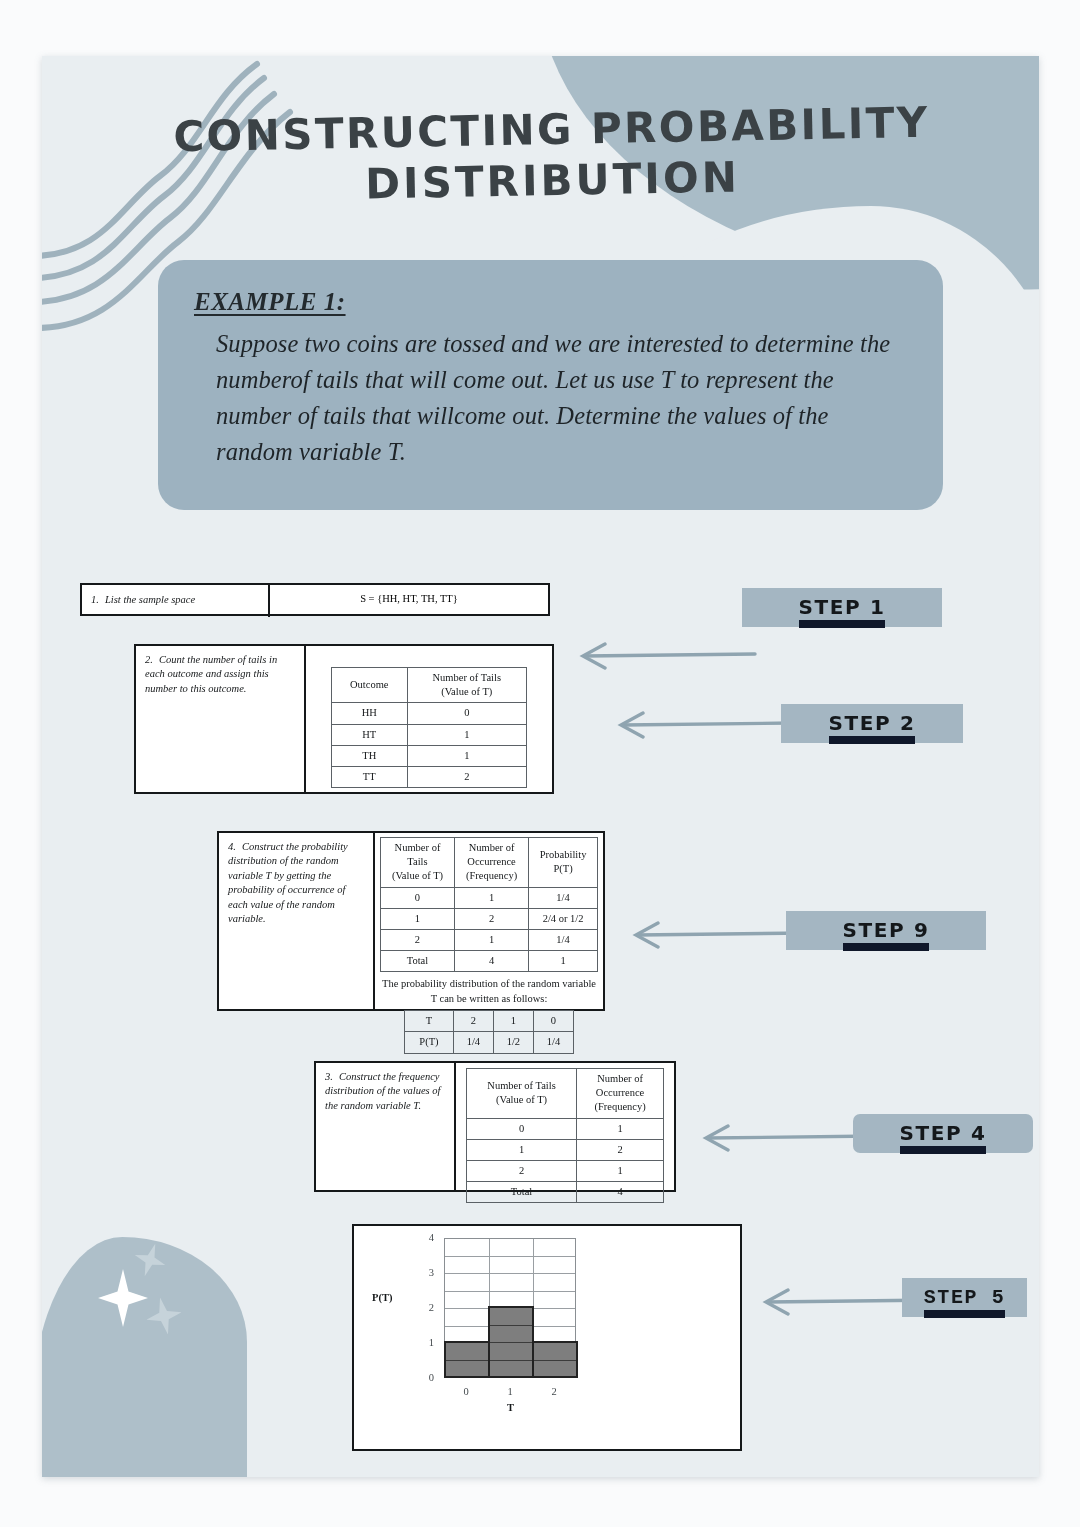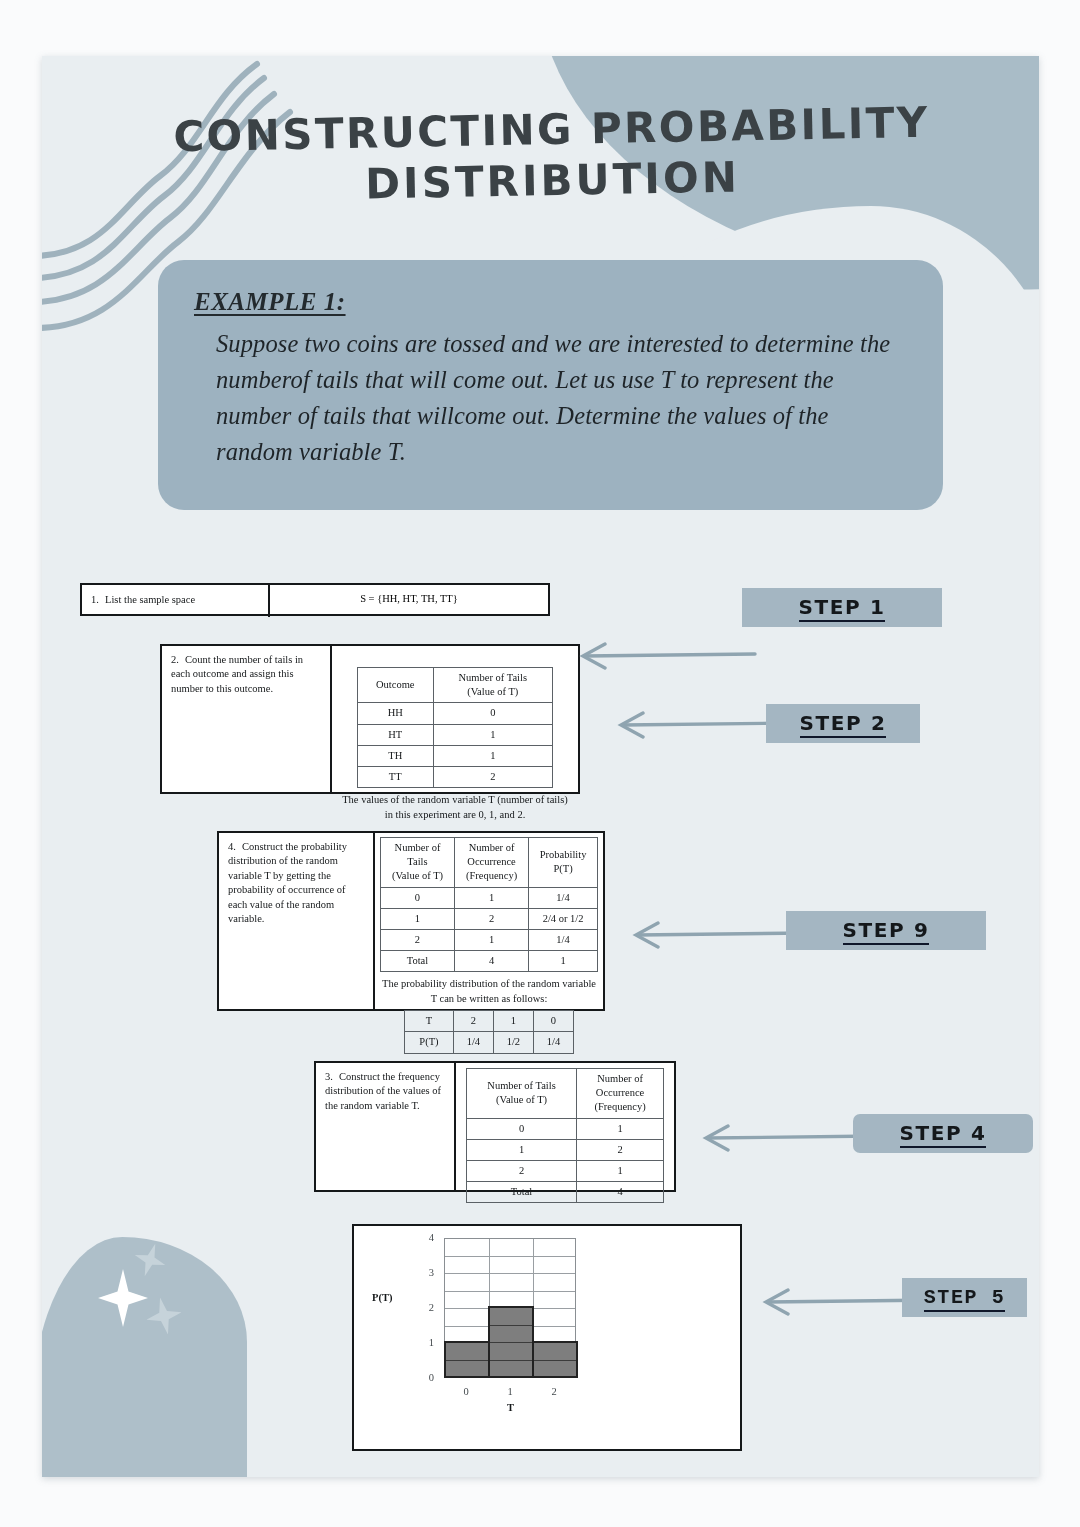--- a/index.html
+++ b/index.html
@@ -99,20 +99,21 @@
     background: #ffffff;
     border: 2.2px solid #15181a;
     z-index: 3;
   }
   .wsheet .row2 { display: flex; height: 100%; }
   .cellL {
     padding: 7px 6px 24px 9px;
     font-size: 10.5px; line-height: 1.38;
     color: #15181a;
     border-right: 2.2px solid #15181a;
+    font-style: italic;
   }
   .cellR { flex: 1; padding: 6px 7px; }
   .num { display: inline-block; width: 14px; }
 
   table.inner {
     border-collapse: collapse;
     margin: 0 auto;
     font-size: 10.5px;
     color: #15181a;
   }
@@ -136,21 +137,21 @@
     font-weight: bold;
     font-size: 20px;
     letter-spacing: 1.6px;
     color: #14181b;
     text-align: center;
     line-height: 39px;
     height: 39px;
     z-index: 6;
   }
   .step-badge span {
-    border-bottom: 2px solid #0f172a;
+    border-bottom: 8px solid #0f172a;
     padding-bottom: 1px;
   }
   .arrow { position: absolute; z-index: 5; }
 
   
   .hist-wrap { position: relative; width: 100%; height: 100%; }
   .ylab {
     position: absolute; left: 18px; top: 66px;
     font-size: 10.5px; font-weight: bold; color: #15181a;
     font-family: "Liberation Serif", serif;
@@ -227,21 +228,21 @@
     <div class="arrow" style="left:527px; top:586px;">
       <svg width="190" height="28" viewBox="0 0 190 28" fill="none">
         <path d="M186 12 L16 14" stroke="#8fa4b0" stroke-width="3.4" stroke-linecap="round"></path>
         <path d="M36 2 L14 14 L36 26" stroke="#8fa4b0" stroke-width="3.4" stroke-linecap="round" fill="none"></path>
       </svg>
     </div>
     <div class="step-badge" style="left:700px; top:532px; width:200px;">
       <span>STEP 1</span>
     </div>
 
-    <div class="wsheet" style="left:118px; top:588px; width:420px; height:150px;">
+    <div class="wsheet" style="left:92px; top:588px; width:420px; height:150px;">
       <div class="row2">
         <div class="cellL" style="width:170px;">
           <span class="num">2.</span><span>Count the number of tails in each outcome and assign this number to this outcome.</span>
         </div>
         <div class="cellR">
           <table class="inner" style="width:196px; margin-top:15px;">
             <tbody>
                 <tr>
               <th>Outcome</th>
               <th>
@@ -260,31 +261,30 @@
             <tr>
               <td>TH</td>
               <td>1</td>
             </tr>
             <tr>
               <td>TT</td>
               <td>2</td>
             </tr>
           </tbody>
             </table>
-          <div class="note">The values of the random variable T (number of tails) in this experiment are 0, 1, and 2.</div>
         </div>
       </div>
     </div>
     <div class="arrow" style="left:565px; top:655px;">
       <svg width="190" height="28" viewBox="0 0 190 28" fill="none">
         <path d="M186 12 L16 14" stroke="#8fa4b0" stroke-width="3.4" stroke-linecap="round"></path>
         <path d="M36 2 L14 14 L36 26" stroke="#8fa4b0" stroke-width="3.4" stroke-linecap="round" fill="none"></path>
       </svg>
     </div>
-    <div class="step-badge" style="left:724px; top:648px; width:154px;">
+    <div class="step-badge" style="left:739px; top:648px; width:182px;">
       <span>STEP 2</span>
     </div>
 
     <div class="wsheet" style="left:175px; top:775px; width:388px; height:180px;">
       <div class="row2">
         <div class="cellL" style="width:156px;">
           <span class="num">4.</span><span>Construct the probability distribution of the random variable T by getting the probability of occurrence of each value of the random variable.</span>
         </div>
         <div class="cellR" style="padding:4px 5px;">
           <table class="inner" style="width:218px;">

